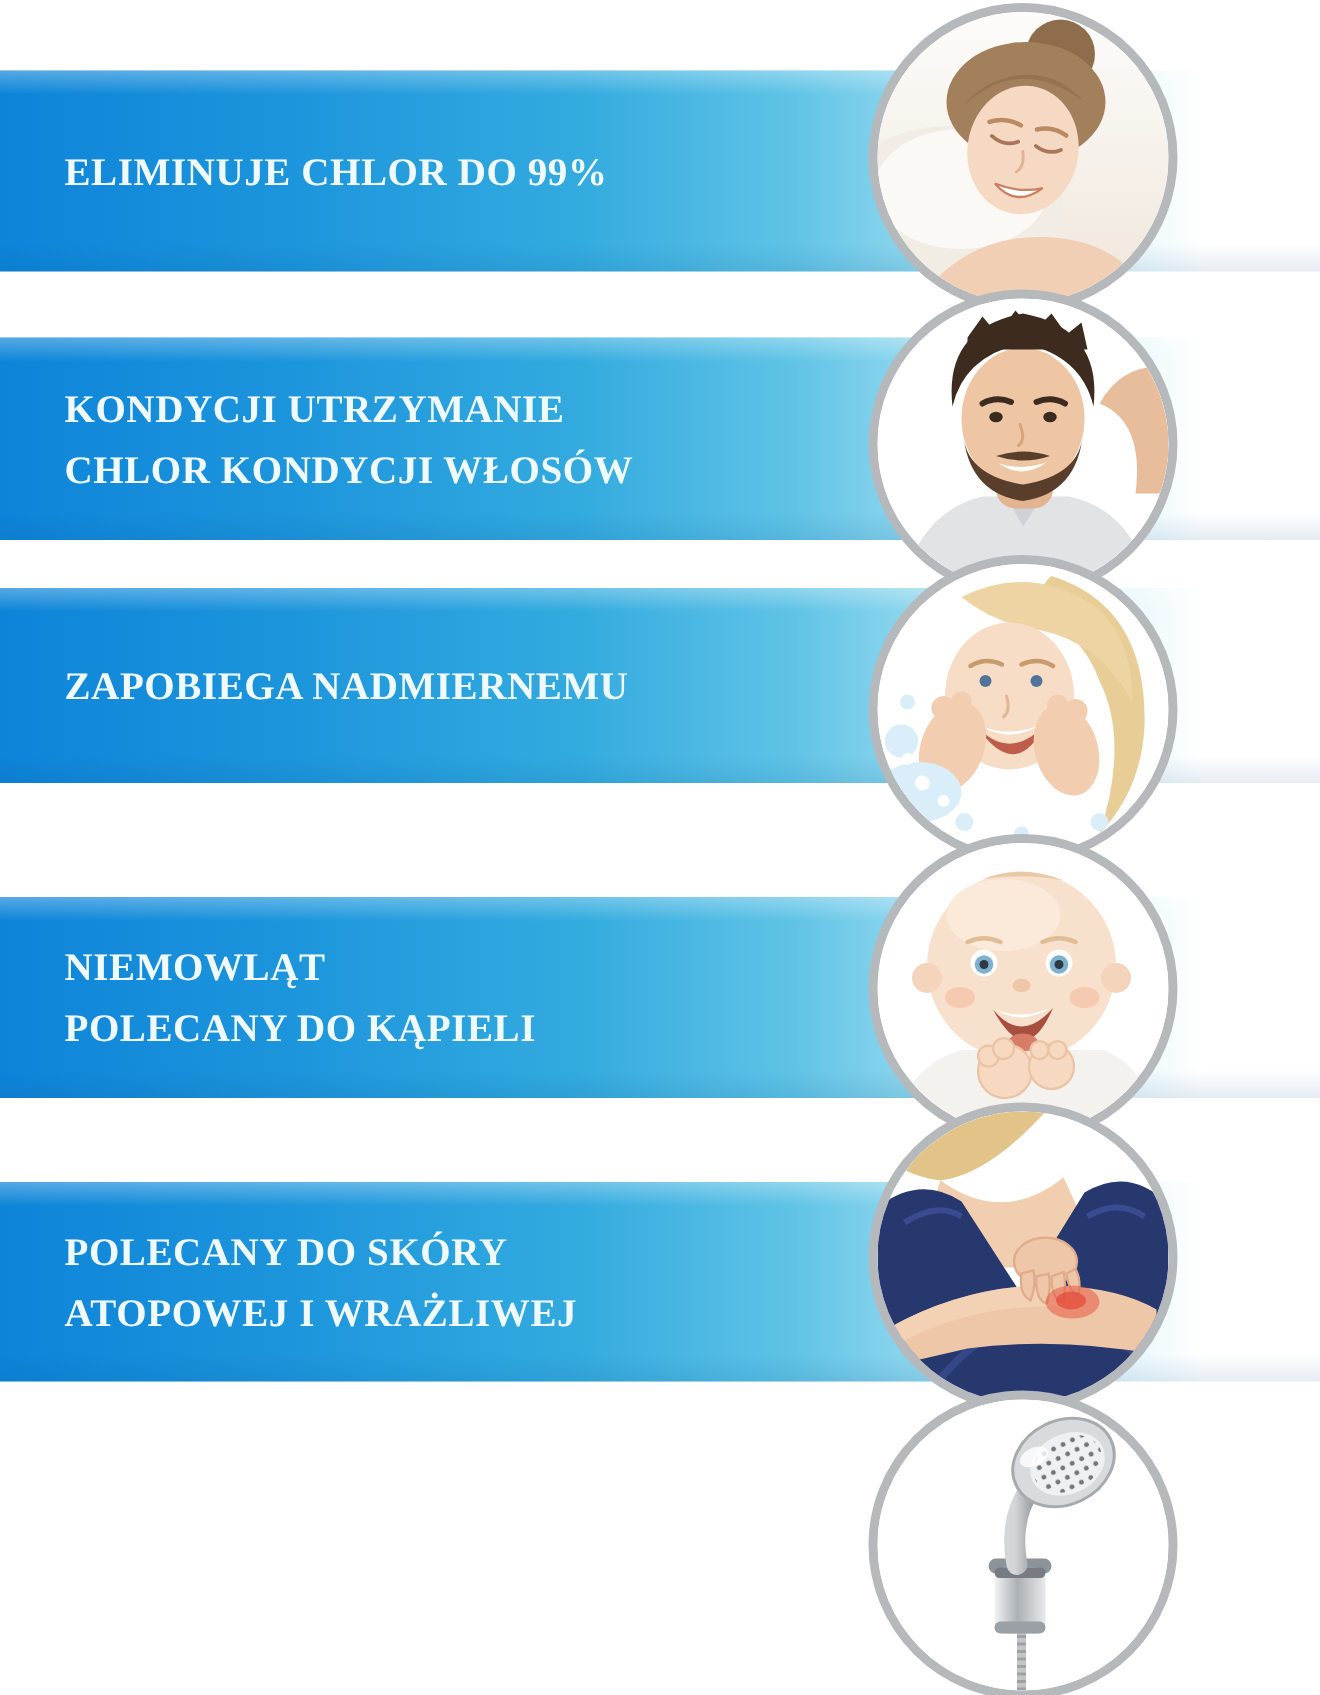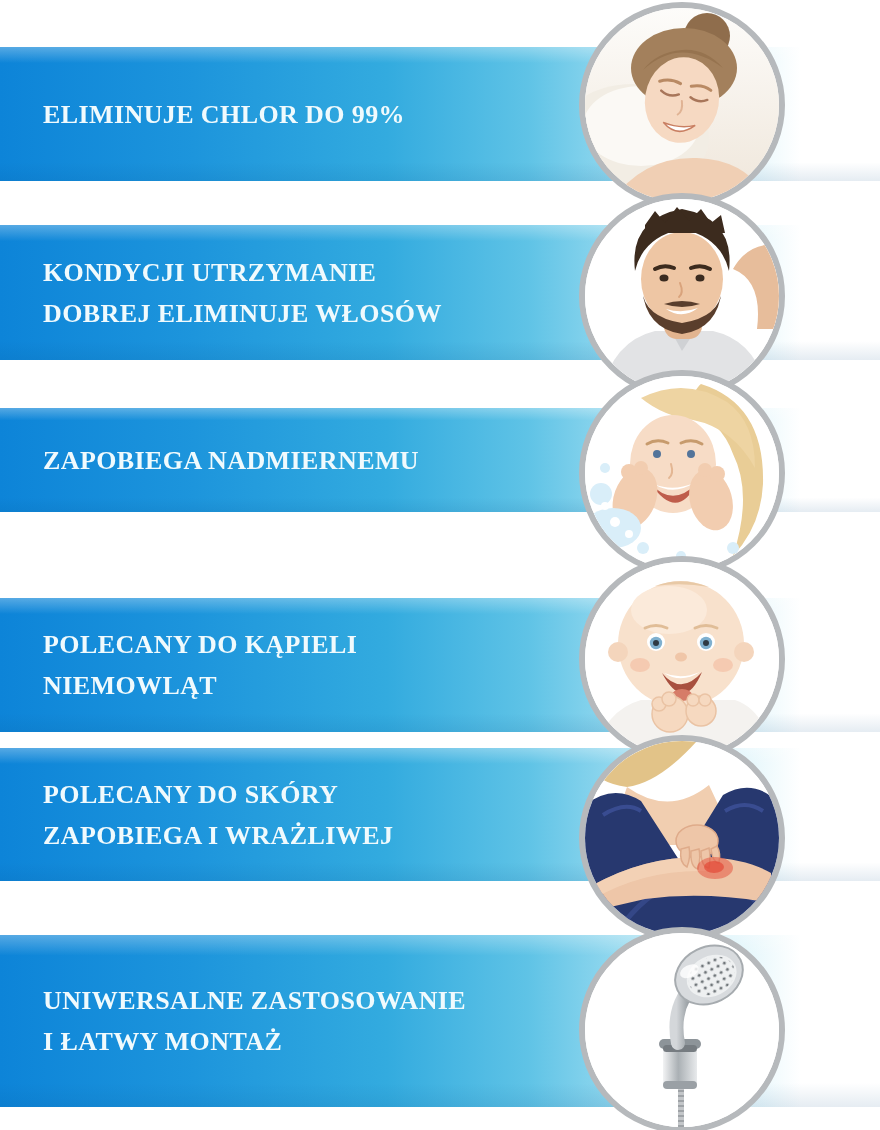--- a/index.html
+++ b/index.html
@@ -52,50 +52,44 @@
   <div class="bar" style="top:47px;height:134px">
     <div class="bar-text">
       <div class="bar-line">ELIMINUJE CHLOR DO 99%</div>
 
     </div>
   </div>
 
   <div class="bar" style="top:225px;height:135px">
     <div class="bar-text">
       <div class="bar-line">KONDYCJI UTRZYMANIE</div>
-      <div class="bar-line">DOBREJ ELIMINUJE WŁOSÓW</div>
-    </div>
-  </div>
-
-  <div class="bar" style="top:408px;height:104px">
+      <div class="bar-line">CHLOR KONDYCJI WŁOSÓW</div>
+    </div>
+  </div>
+
+  <div class="bar" style="top:392px;height:130px">
     <div class="bar-text">
       <div class="bar-line">ZAPOBIEGA NADMIERNEMU</div>
     </div>
   </div>
 
   <div class="bar" style="top:598px;height:134px">
     <div class="bar-text">
+      <div class="bar-line">NIEMOWLĄT</div>
       <div class="bar-line">POLECANY DO KĄPIELI</div>
-      <div class="bar-line">NIEMOWLĄT</div>
-    </div>
-  </div>
-
-  <div class="bar" style="top:748px;height:133px">
+    </div>
+  </div>
+
+  <div class="bar" style="top:788px;height:133px">
     <div class="bar-text">
       <div class="bar-line">POLECANY DO SKÓRY</div>
-      <div class="bar-line">ZAPOBIEGA I WRAŻLIWEJ</div>
-    </div>
-  </div>
-
-  <div class="bar" style="top:935px;height:172px">
-    <div class="bar-text">
-      <div class="bar-line">UNIWERSALNE ZASTOSOWANIE</div>
-      <div class="bar-line">I ŁATWY MONTAŻ</div>
-    </div>
-  </div>
+      <div class="bar-line">ATOPOWEJ I WRAŻLIWEJ</div>
+    </div>
+  </div>
+
 
   <div class="photo-circle" style="top:2px" role="img" aria-label="woman-relaxing-in-bath-photo">
     <svg viewBox="0 0 194 194">
       <defs>
         <linearGradient id="p1bg" x1="0" y1="0" x2="0" y2="1">
           <stop offset="0" stop-color="#fdfcfa"></stop>
             <stop offset="1" stop-color="#efe6da"></stop>
         </linearGradient>
       </defs>
       <rect width="194" height="194" fill="url(#p1bg)"></rect>

